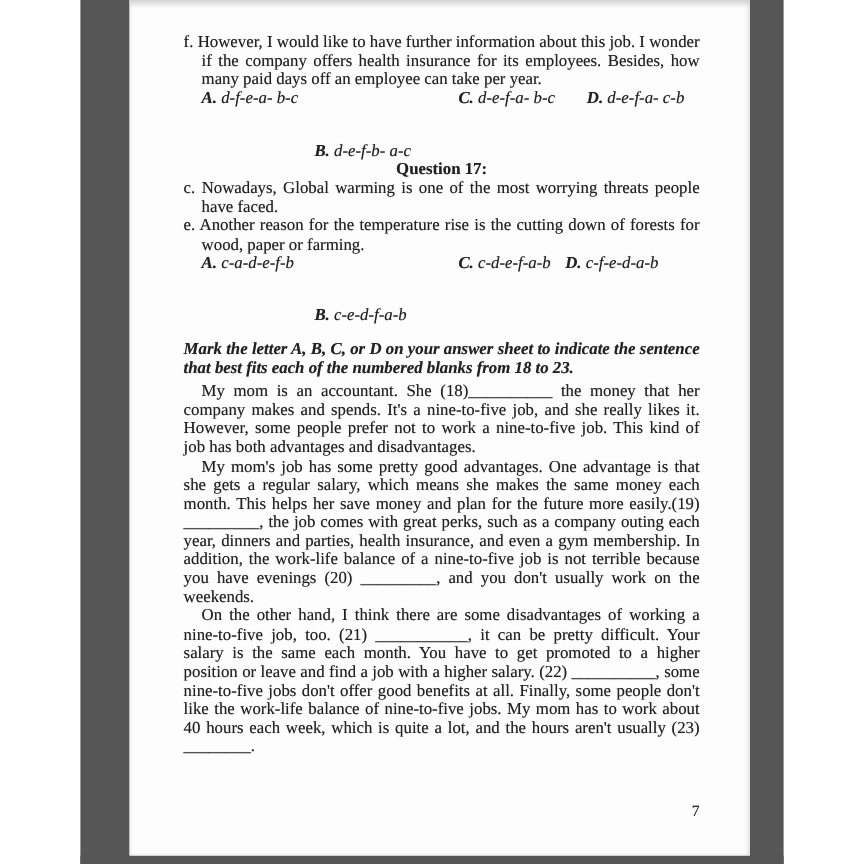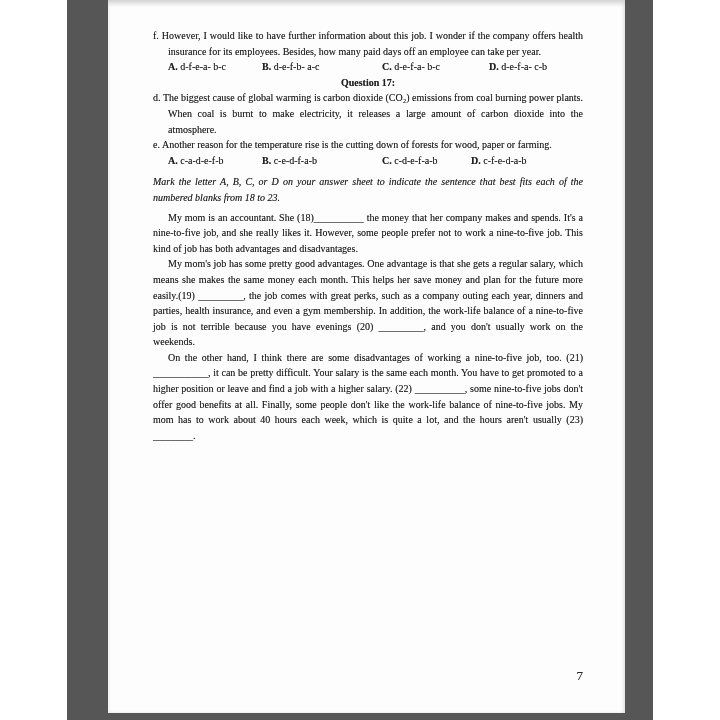--- a/index.html
+++ b/index.html
@@ -16,35 +16,35 @@
     position:absolute;left:108px;top:0;width:517px;height:713px;
     background:#fdfdfd;
     box-shadow: inset -2px 0 3px rgba(0,0,0,0.10), inset 2px 0 2px rgba(0,0,0,0.04);
   }
   .page-top-shade{
     position:absolute;left:0;top:0;right:0;height:7px;
     background:linear-gradient(#d4d4d4, rgba(255,255,255,0));
   }
   .content{
     position:absolute;left:45px;top:28px;width:430px;
-    color:#212121;font-size:10px;line-height:15.6px;
+    color:#212121;font-size:14px;line-height:15.6px;
     text-align:justify;
     text-shadow:0 0 0.6px rgba(45,45,45,0.55);
   }
   .item{padding-left:15px;text-indent:-15px;}
   .opts{display:flex;padding-left:15px;}
-  .opts .opt{white-space:nowrap;}
+  .opts .opt{white-space:nowrap;font-style:italic;}
   .opts .opt:nth-child(1){width:94px;}
-  .opts .opt:nth-child(2){width:108px;}
+  .opts .opt:nth-child(2){width:108px;margin-top:44px;}
   .opts .opt:nth-child(3){width:107px;margin-left:12px;}
   .opts .opt:nth-child(4){flex:1;}
   .opts.r2 .opt:nth-child(3){width:89px;}
   .olabel{font-weight:bold;}
   .qtitle{font-weight:bold;text-align:center;}
-  .instruction{font-weight:normal;font-style:italic;margin:6px 0 4px 0;}
+  .instruction{font-weight:bold;font-style:italic;margin:12px 0 4px 0;}
   .para{text-indent:15px;}
   .page-number{
     position:absolute;right:42px;top:668px;
     color:#2a2a2a;font-size:13px;
     text-shadow:0 0 0.6px rgba(45,45,45,0.55);
   }
 </style>
 </head>
 <body>
 
@@ -65,22 +65,22 @@
     <div class="opts">
       <span class="opt"><b class="olabel">A.</b> <span>d-f-e-a- b-c</span></span>
       <span class="opt"><b class="olabel">B.</b> <span>d-e-f-b- a-c</span></span>
       <span class="opt"><b class="olabel">C.</b> <span>d-e-f-a- b-c</span></span>
       <span class="opt"><b class="olabel">D.</b> <span>d-e-f-a- c-b</span></span>
     </div>
 
     <div class="qtitle">Question 17:</div>
 
     <div class="item">
-      <span class="ilabel">d.</span>
-      <span>The biggest cause of global warming is carbon dioxide (CO₂) emissions from coal burning power plants. When coal is burnt to make electricity, it releases a large amount of carbon dioxide into the atmosphere.</span>
+      <span class="ilabel">c.</span>
+      <span>Nowadays, Global warming is one of the most worrying threats people have faced.</span>
     </div>
     <div class="item">
       <span class="ilabel">e.</span>
       <span>Another reason for the temperature rise is the cutting down of forests for wood, paper or farming.</span>
     </div>
 
     <div class="opts r2">
       <span class="opt"><b class="olabel">A.</b> <span>c-a-d-e-f-b</span></span>
       <span class="opt"><b class="olabel">B.</b> <span>c-e-d-f-a-b</span></span>
       <span class="opt"><b class="olabel">C.</b> <span>c-d-e-f-a-b</span></span>

